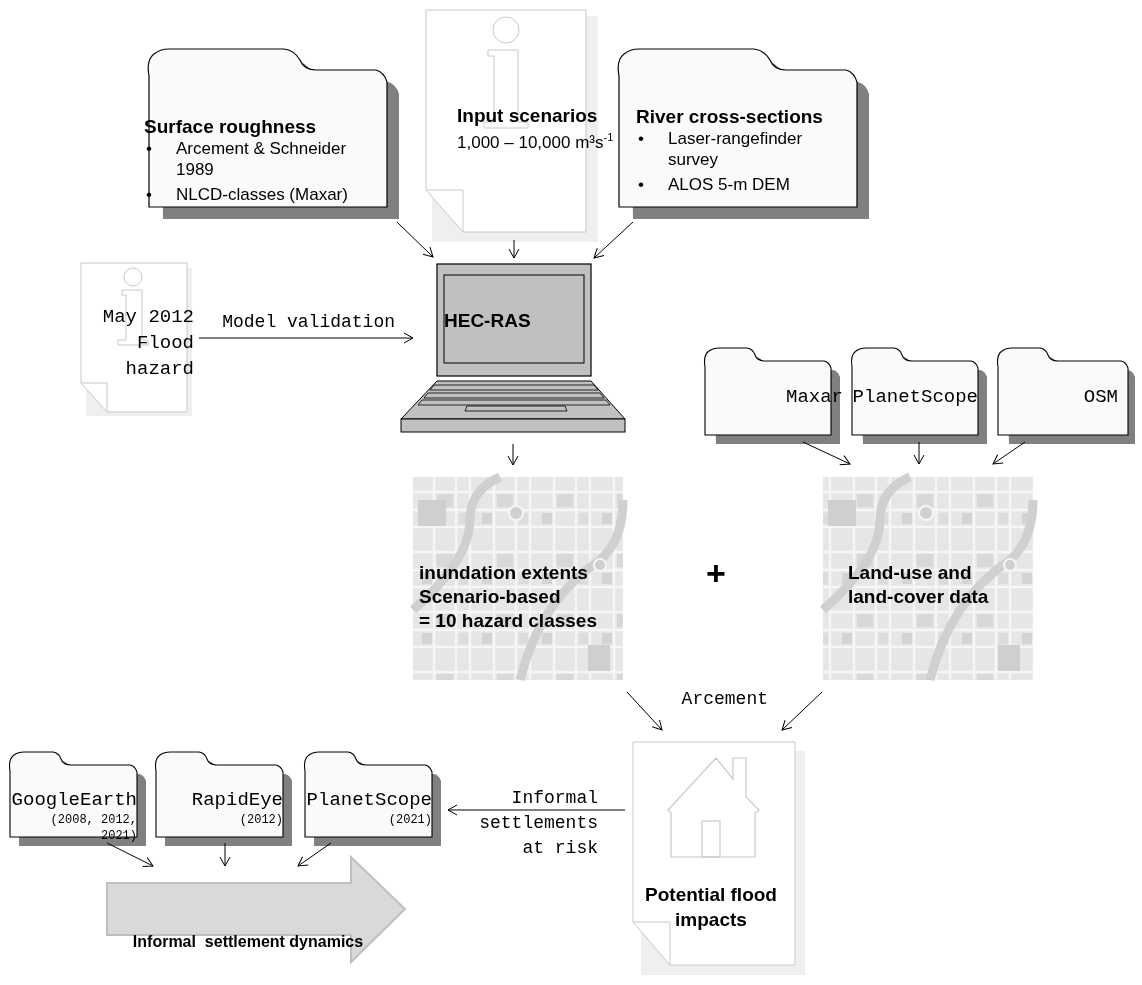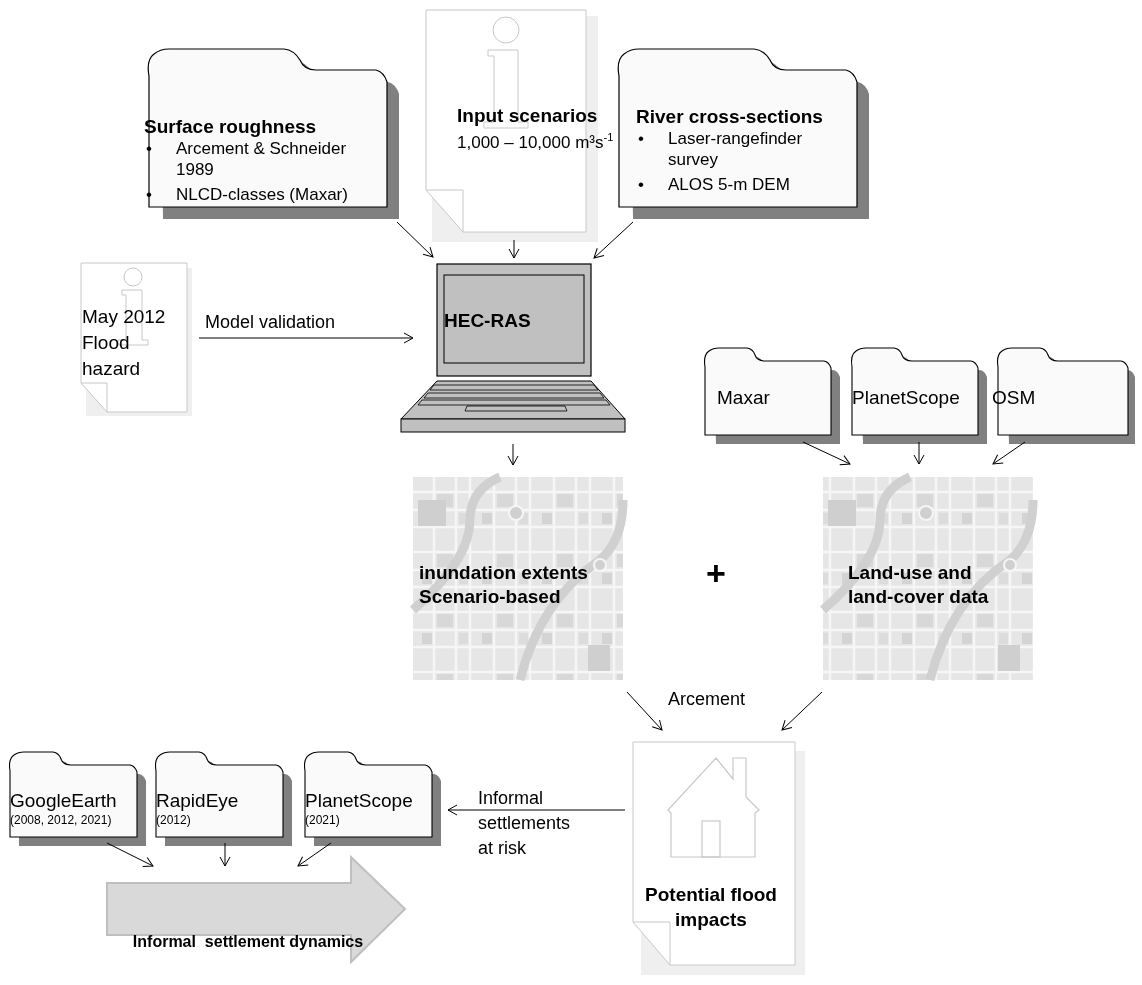--- a/index.html
+++ b/index.html
@@ -3,21 +3,21 @@
 <meta charset="utf-8">
 <style>
   html, body { margin:0; padding:0; background:#ffffff; }
   body { width:1142px; height:985px; position:relative; overflow:hidden; font-family:"Liberation Sans", sans-serif; color:#000; }
   .abs { position:absolute; }
   svg.layer { position:absolute; left:0; top:0; }
   .folder-text { position:absolute; font-size:17px; line-height:21px; }
   .folder-title { font-weight:bold; font-size:19px; line-height:23px; display:block; }
   .bullet-row { display:flex; }
   .bullet-row .dot { width:30px; flex:none; padding-left:2px; }
-  .center-label { position:absolute; text-align:left; font-size:19px; line-height:23px; }
+  .center-label { position:absolute; text-align:right; font-size:19px; line-height:23px;font-family:Liberation Mono, monospace; }
   .small-sub { font-size:12px; line-height:16px; display:block; }
   .bold-label { position:absolute; font-weight:bold; font-size:19px; line-height:24px; }
 </style>
 </head>
 <body>
 
 <svg class="layer" width="1142" height="985" viewBox="0 0 1142 985">
   <defs>
     <marker id="ah" markerWidth="12" markerHeight="12" refX="10" refY="6" orient="auto" markerUnits="userSpaceOnUse">
       <path d="M1,1 L10,6 L1,11" fill="none" stroke="#000" stroke-width="1"></path>
@@ -183,20 +183,21 @@
 
 <div class="bold-label" style="left:444px; top:309px; width:140px; text-align:left;">HEC-RAS</div>
 
 <div class="center-label" style="left:705px; top:386px; width:126px;padding-left:12px;">Maxar</div>
 <div class="center-label" style="left:852px; top:386px; width:126px;">PlanetScope</div>
 <div class="center-label" style="left:992px; top:386px; width:126px;">OSM</div>
 
 <div class="bold-label" style="left:419px; top:561px; width:210px;">
   <div>inundation extents</div>
   <div>Scenario-based</div>
+  <div>= 10 hazard classes</div>
 </div>
 
 <div class="abs" style="left:706px; top:553px; font-size:34px; font-weight:bold; line-height:40px;">+</div>
 
 <div class="bold-label" style="left:848px; top:561px; width:180px;">
   <div>Land-use and</div>
   <div>land-cover data</div>
 </div>
 
 <div class="center-label" style="left:668px; top:688px; width:100px; font-size:18px;">Arcement</div>

